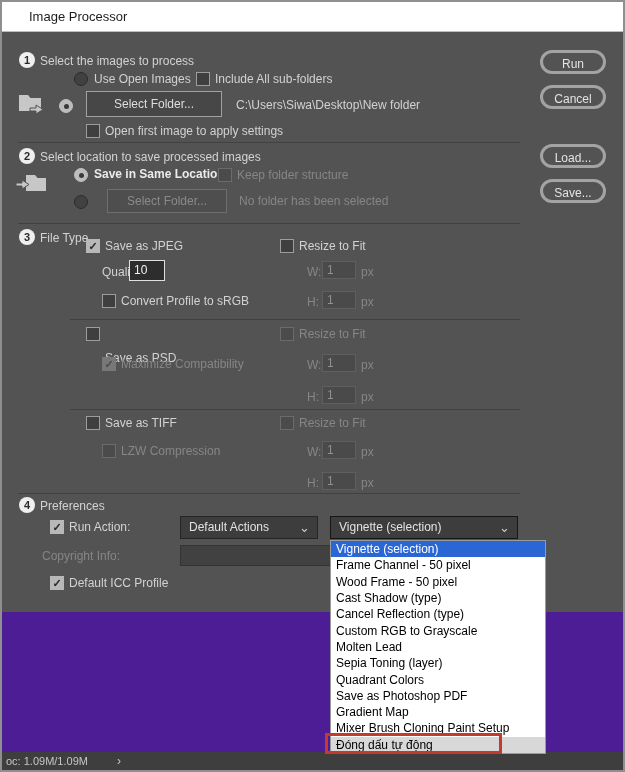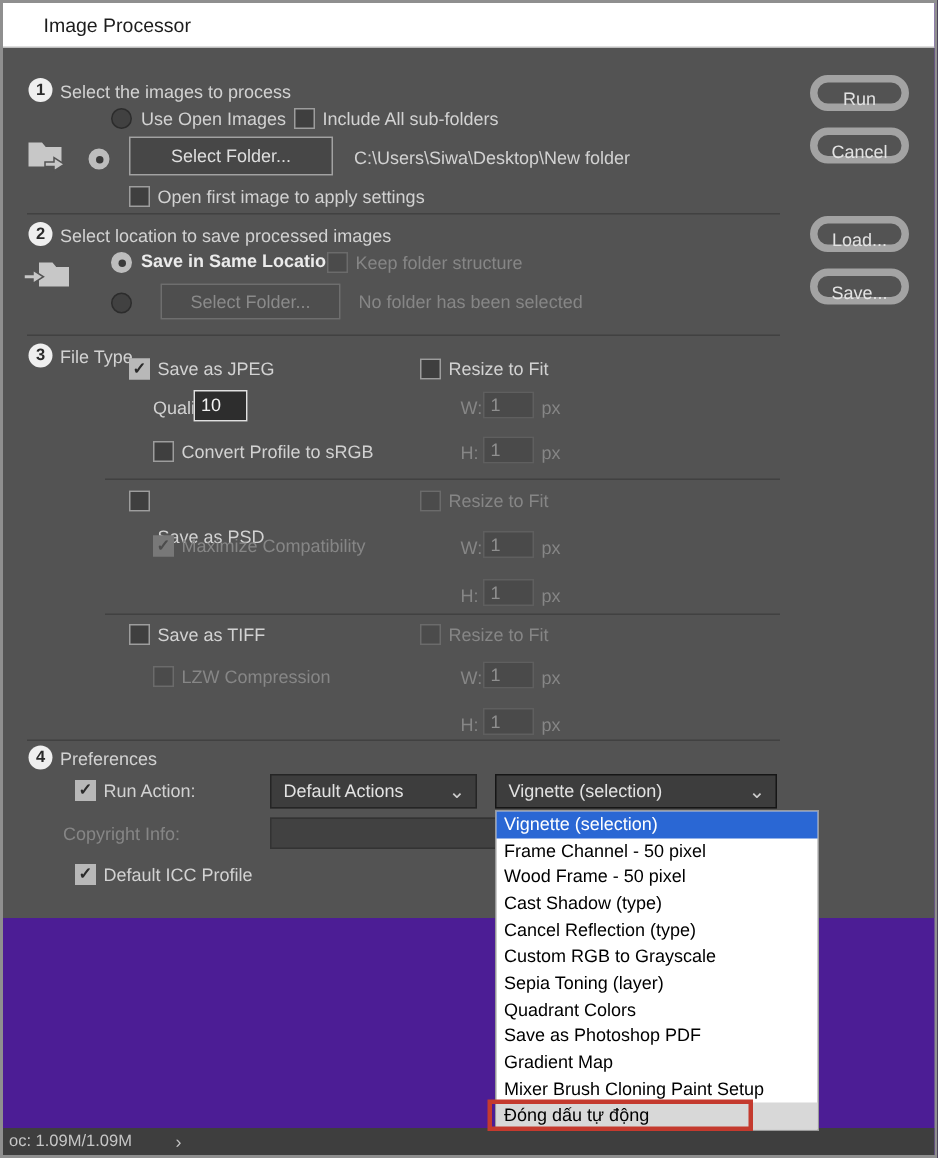--- a/index.html
+++ b/index.html
@@ -24,21 +24,21 @@
   .cb.checked{background:#b8b8b8;border-color:#b8b8b8;color:#2b2b2b;}
   .cb.dis{border-color:#6b6b6b;background:#4b4b4b;}
   .cb.checked.dis{background:#787878;border-color:#787878;color:#4c4c4c;}
   
   .radio{position:absolute;width:14px;height:14px;box-sizing:border-box;border-radius:50%;
          background:#414141;border:1px solid #2c2c2c;}
   .radio.sel{background:#bdbdbd;border-color:#bdbdbd;}
   .radio.sel::after{content:"";position:absolute;left:4px;top:4px;width:5px;height:5px;
          border-radius:50%;background:#3a3a3a;}
   
-  .pill{position:absolute;width:66px;height:24px;box-sizing:border-box;border:5px solid #a3a3a3;
+  .pill{position:absolute;width:66px;height:24px;box-sizing:border-box;border:3px solid #a3a3a3;
         border-radius:12px;background:#535353;color:#e3e3e3;font-size:12px;text-align:center;
         line-height:22px;cursor:default;}
   .btnrect{position:absolute;box-sizing:border-box;border:1px solid #a2a2a2;background:#474747;
         color:#dedede;font-size:12px;text-align:center;cursor:default;}
   .btnrect.dis{border-color:#6e6e6e;background:#4e4e4e;color:#8a8a8a;}
   
   .tinput{position:absolute;box-sizing:border-box;background:#4a4a4a;border:1px solid #5f5f5f;
         font-size:12px;color:#8f8f8f;padding-left:4px;line-height:16px;}
   .tinput.bright{background:#2d2d2d;border:1px solid #e0e0e0;color:#f2f2f2;line-height:18px;}
   .tinput.field{background:#414141;border:1px solid #333333;}
@@ -193,20 +193,21 @@
   <div class="pill" style="left:538px;top:142px;">Load...</div>
   <div class="pill" style="left:538px;top:177px;">Save...</div>
 
   <div class="ddlist" id="ddlist">
       <div class="dditem selected">Vignette (selection)</div>
       <div class="dditem">Frame Channel - 50 pixel</div>
       <div class="dditem">Wood Frame - 50 pixel</div>
       <div class="dditem">Cast Shadow (type)</div>
       <div class="dditem">Cancel Reflection (type)</div>
       <div class="dditem">Custom RGB to Grayscale</div>
+      <div class="dditem">Molten Lead</div>
       <div class="dditem">Sepia Toning (layer)</div>
       <div class="dditem">Quadrant Colors</div>
       <div class="dditem">Save as Photoshop PDF</div>
       <div class="dditem">Gradient Map</div>
       <div class="dditem">Mixer Brush Cloning Paint Setup</div>
       <div class="dditem hovered">Đóng dấu tự động</div>
     </div>
   <div class="annobox"></div>
 
   <div class="abs statusbar">

